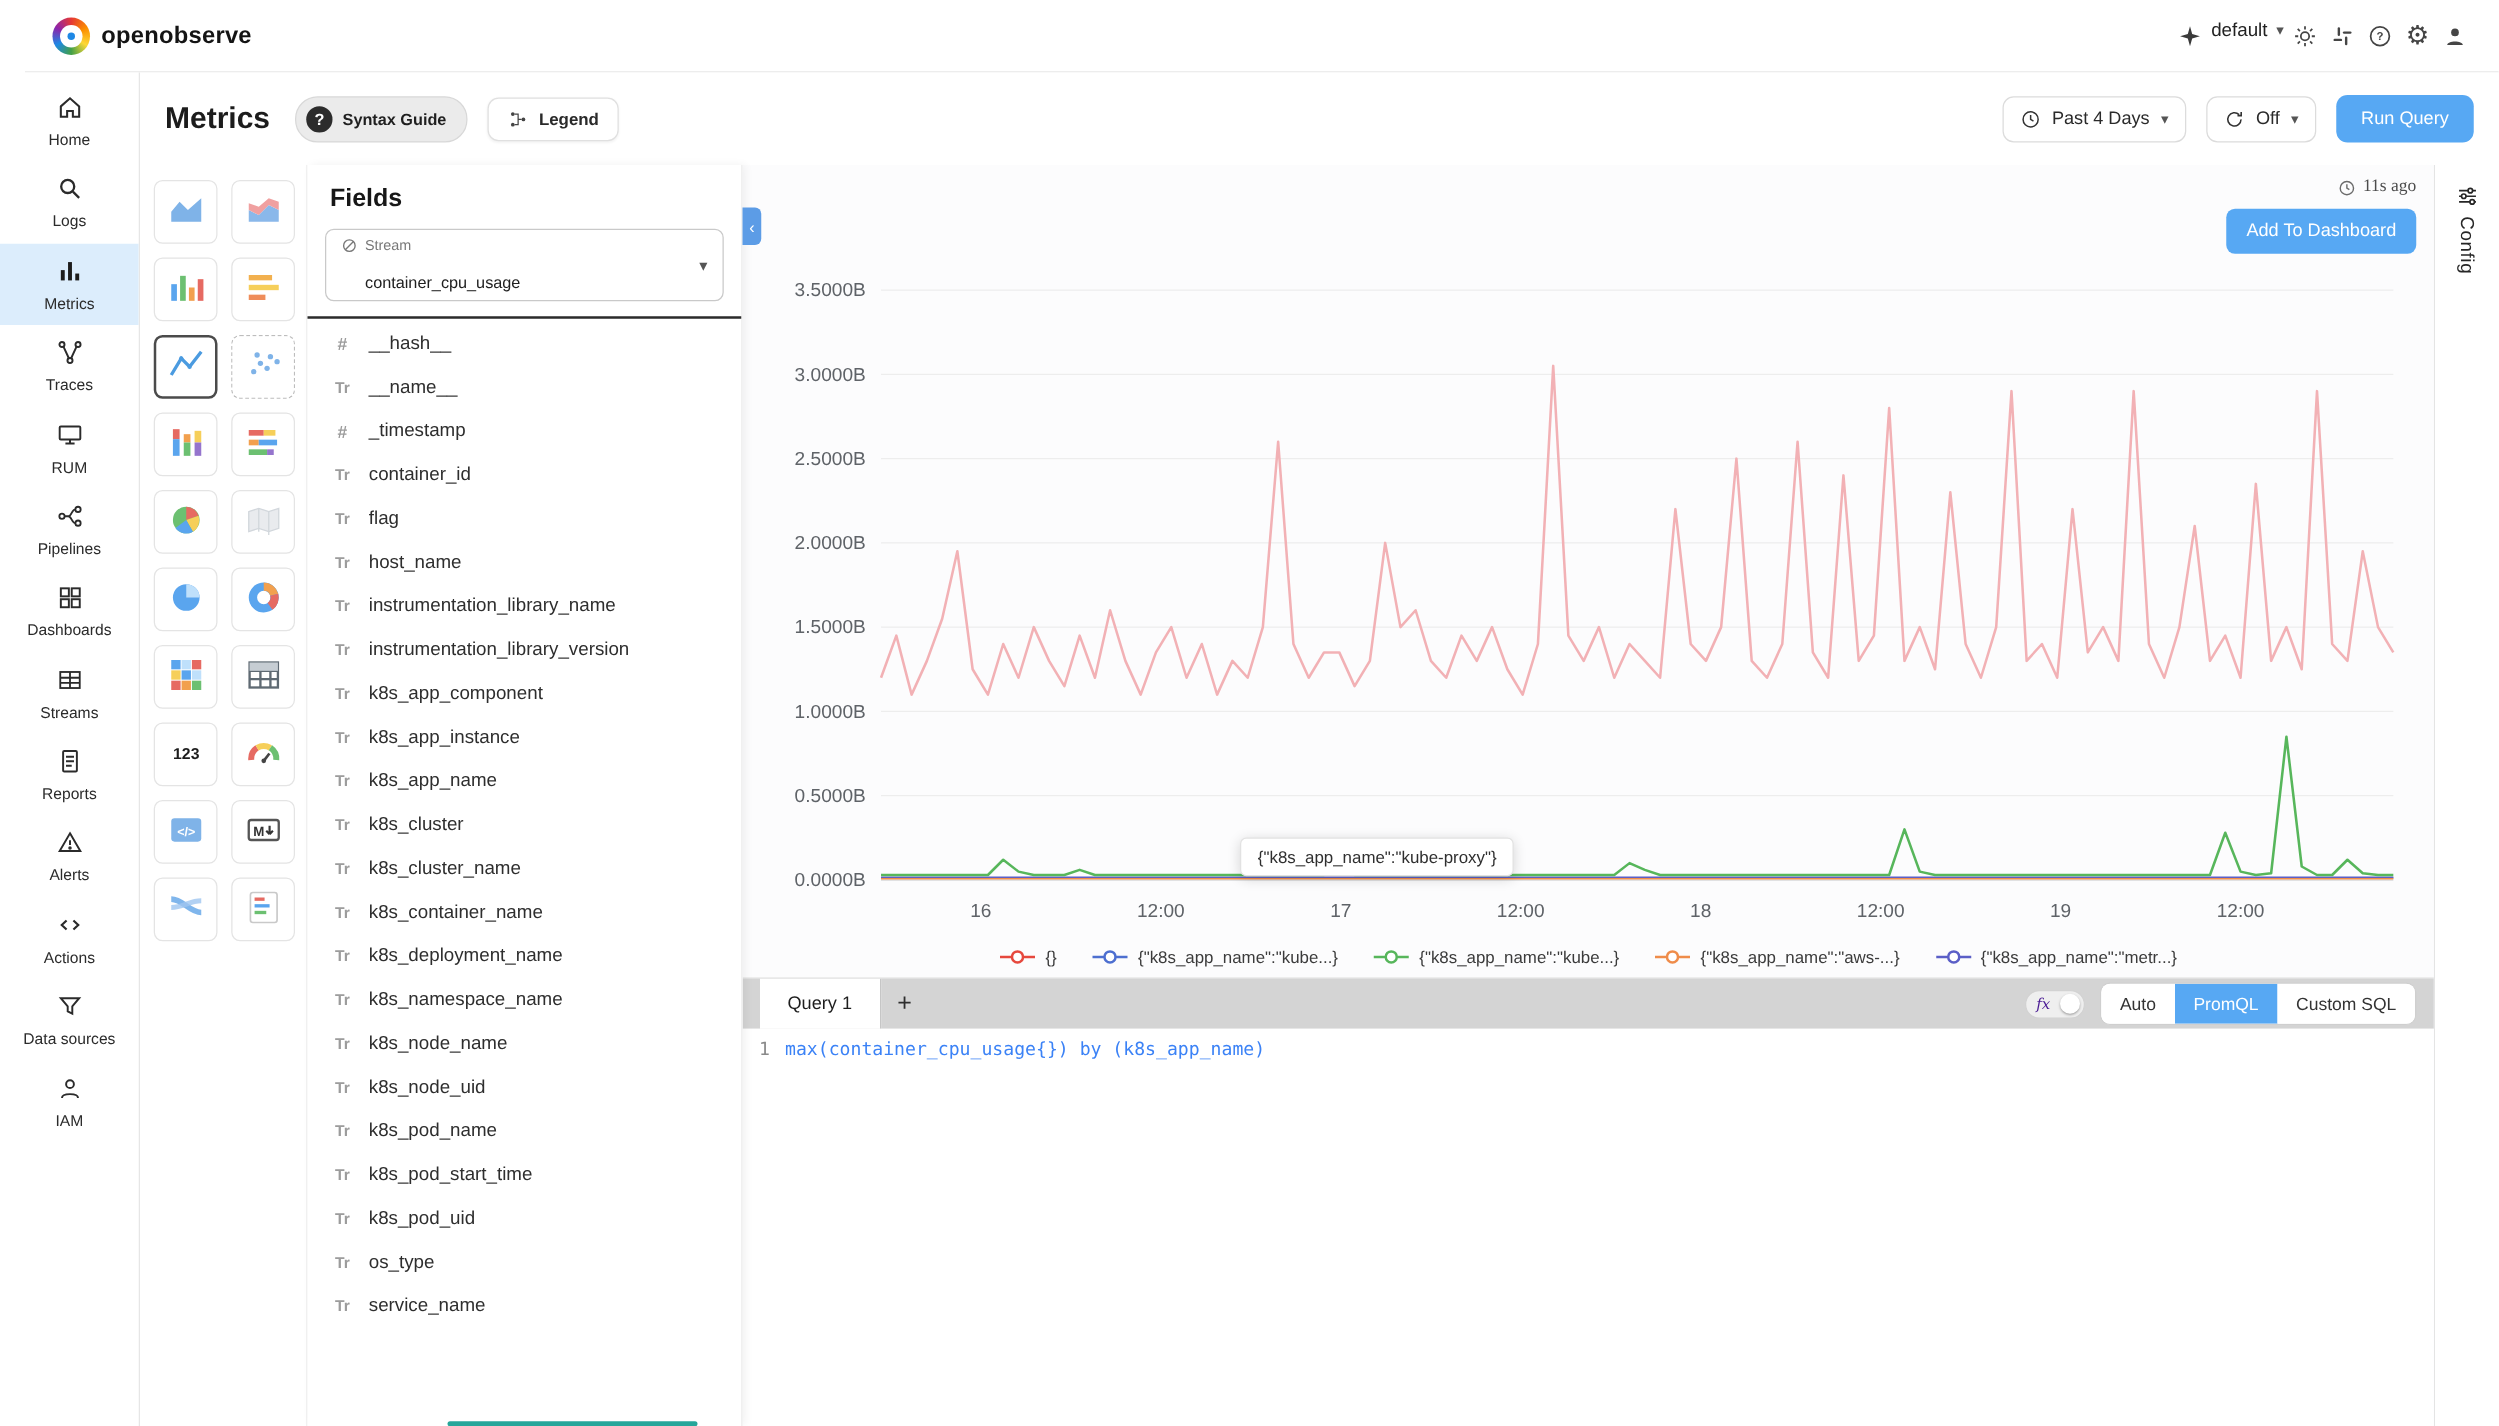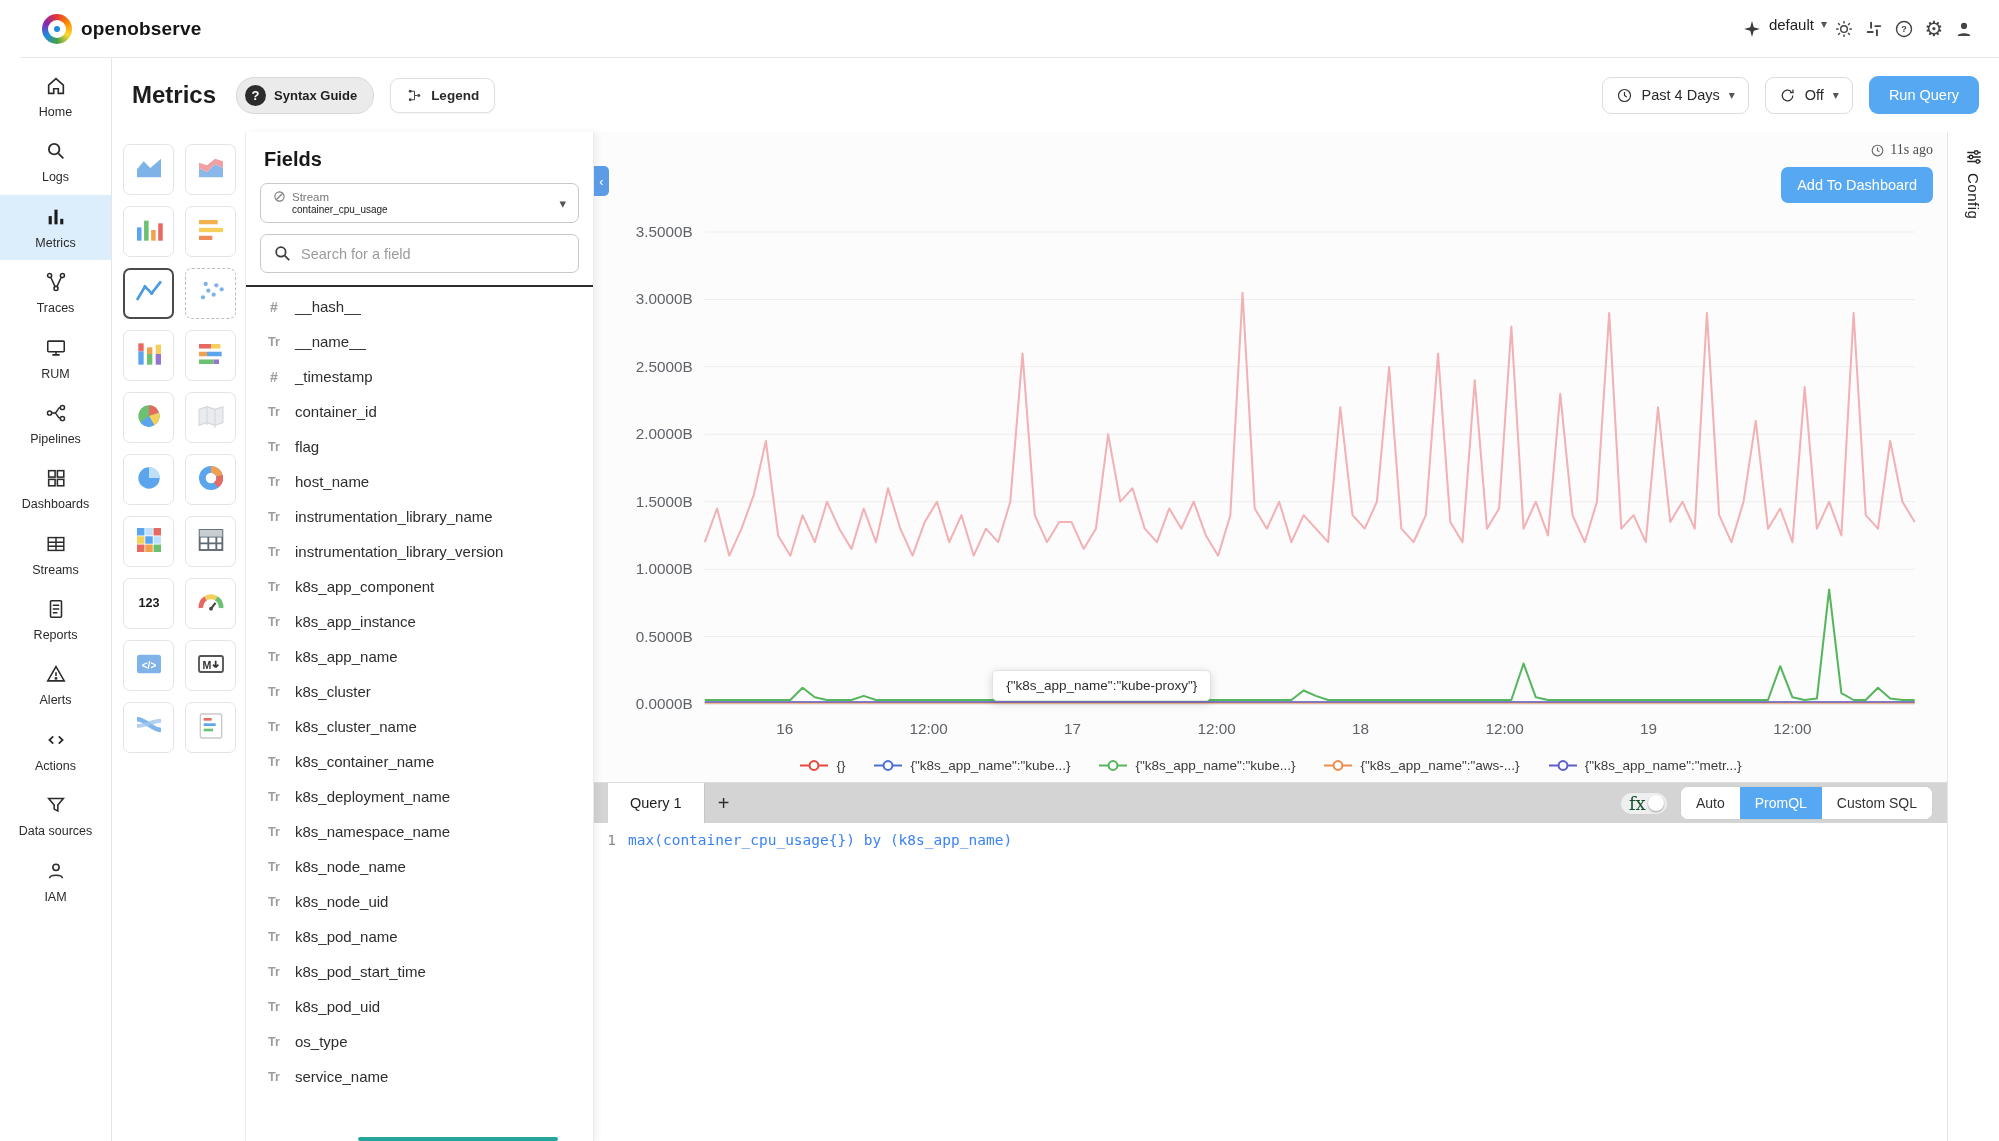--- a/index.html
+++ b/index.html
@@ -53,21 +53,21 @@
   .tcell svg { width:32px; height:32px; }
   .tcell.selected { border:2px solid #4b4b4b; }
   .tcell.dashed { border:1.6px dashed #bdbdbd; }
 
   
   .fields-card { width:348px; flex:0 0 348px; background:#fff; border-right:1px solid #ececec; box-shadow:3px 0 7px rgba(0,0,0,.06); display:flex; flex-direction:column; padding-top:14px; position:relative; z-index:2; }
   .fields-title { font-size:20px; font-weight:700; color:#171717; padding:2px 18px 12px; }
   .stream-select { margin:0 14px; border:1px solid #c9c9c9; border-radius:7px; padding:6px 12px 7px; position:relative; cursor:pointer; }
   .stream-label { display:flex; align-items:center; gap:6px; font-size:11.5px; color:#787878; }
   .stream-label svg { width:13px; height:13px; }
-  .stream-value { font-size:10px; color:#202020; margin-left:19px; margin-top:1px; }
+  .stream-value { font-size:13px; color:#202020; margin-left:19px; margin-top:15px; }
   .stream-caret { position:absolute; right:12px; top:50%; transform:translateY(-50%); color:#555; font-size:13px; }
   .search-box { margin:11px 14px 0; border:1px solid #c9c9c9; border-radius:7px; display:flex; align-items:center; gap:9px; padding:9px 12px; }
   .search-box svg { width:19px; height:19px; color:#3c3c3c; flex:0 0 auto; }
   .search-box input { border:none; outline:none; font-size:14.5px; color:#333; width:100%; font-family:"Liberation Sans",sans-serif; background:transparent; }
   .search-box input::placeholder { color:#9b9b9b; }
   .fields-divider { height:2px; background:#2b2b2b; margin-top:12px; }
   .fields-list { flex:1; overflow:hidden; padding-top:2px; }
   .field-row { display:flex; align-items:center; gap:11px; padding:9px 18px; cursor:pointer; }
   .field-icon { width:20px; text-align:center; color:#9c9c9c; font-size:12.5px; font-weight:700; flex:0 0 20px; }
   .field-icon.num { font-size:14px; }
@@ -88,21 +88,21 @@
   .legend-item { display:flex; align-items:center; gap:7px; cursor:pointer; }
 
   
   .query-editor { margin:0 -14px; flex:1; display:flex; flex-direction:column; min-height:0; border-top:1px solid #ddd; }
   .query-toolbar { height:40px; flex:0 0 40px; background:#d4d4d4; display:flex; align-items:stretch; }
   .query-tab { margin-left:14px; background:#fff; display:flex; align-items:center; padding:0 22px; font-size:14.5px; color:#1d1d1d; border-right:1px solid #c6c6c6; cursor:pointer; }
   .query-add { width:38px; display:flex; align-items:center; justify-content:center; font-size:20px; color:#2e2e2e; cursor:pointer; }
   .toolbar-spacer { flex:1; }
   .toolbar-right { display:flex; align-items:center; gap:12px; padding-right:14px; }
   .fx-toggle { width:48px; height:23px; border-radius:12px; background:#efefef; border:1px solid #d2d2d2; display:flex; align-items:center; justify-content:space-between; padding:0 3px 0 8px; cursor:pointer; }
-  .fx-text { font-family:"DejaVu Serif", serif; font-size:18px; color:#14532d; }
+  .fx-text { font-family:"DejaVu Serif", serif; font-style:italic; font-size:12px; color:#4c1d95; }
   .fx-knob { width:16px; height:16px; border-radius:50%; background:#fff; box-shadow:0 1px 2px rgba(0,0,0,.35); }
   .mode-group { display:flex; border:1px solid #cfcfcf; border-radius:8px; overflow:hidden; background:#fff; }
   .mode-btn { padding:8px 15px; font-size:14px; background:#fff; color:#333; border:none; cursor:pointer; }
   .mode-btn.active { background:#57a8f3; color:#fff; }
   .query-body { flex:1; background:#fff; font-family:"DejaVu Sans Mono", monospace; font-size:14.5px; padding:9px 12px; display:flex; gap:12px; align-items:flex-start; }
   .line-no { color:#8a8a8a; min-width:10px; text-align:right; }
   .query-text { color:#3b82f6; white-space:pre; }
 
   
   .config-strip { width:52px; flex:0 0 52px; border-left:1px solid #e4e4e4; background:#fff; display:flex; flex-direction:column; align-items:center; padding-top:16px; }
@@ -465,27 +465,20 @@
           <div class="stream-select">
             <div class="stream-label">
               <svg viewBox="0 0 24 24" fill="none" stroke="#787878" stroke-width="2">
                   <circle cx="12" cy="12" r="8.5"></circle>
                   <path d="M6 18L18 6"></path>
                 </svg>
               <span>Stream</span>
             </div>
             <div class="stream-value">container_cpu_usage</div>
             <span class="stream-caret">▾</span>
-          </div>
-          <div class="search-box">
-            <svg viewBox="0 0 24 24" fill="none" stroke="currentColor" stroke-width="2.2">
-                <circle cx="10" cy="10" r="6"></circle>
-                <path d="M14.8 14.8L20.5 20.5"></path>
-              </svg>
-            <input type="text" placeholder="Search for a field" style="">
           </div>
           <div class="fields-divider"></div>
           <div class="fields-list" id="fields-list">
               <div class="field-row">
                 <span class="field-icon num">#</span>
                 <span class="field-name">__hash__</span>
               </div>
               <div class="field-row">
                 <span class="field-icon">Tr</span>
                 <span class="field-name">__name__</span>

